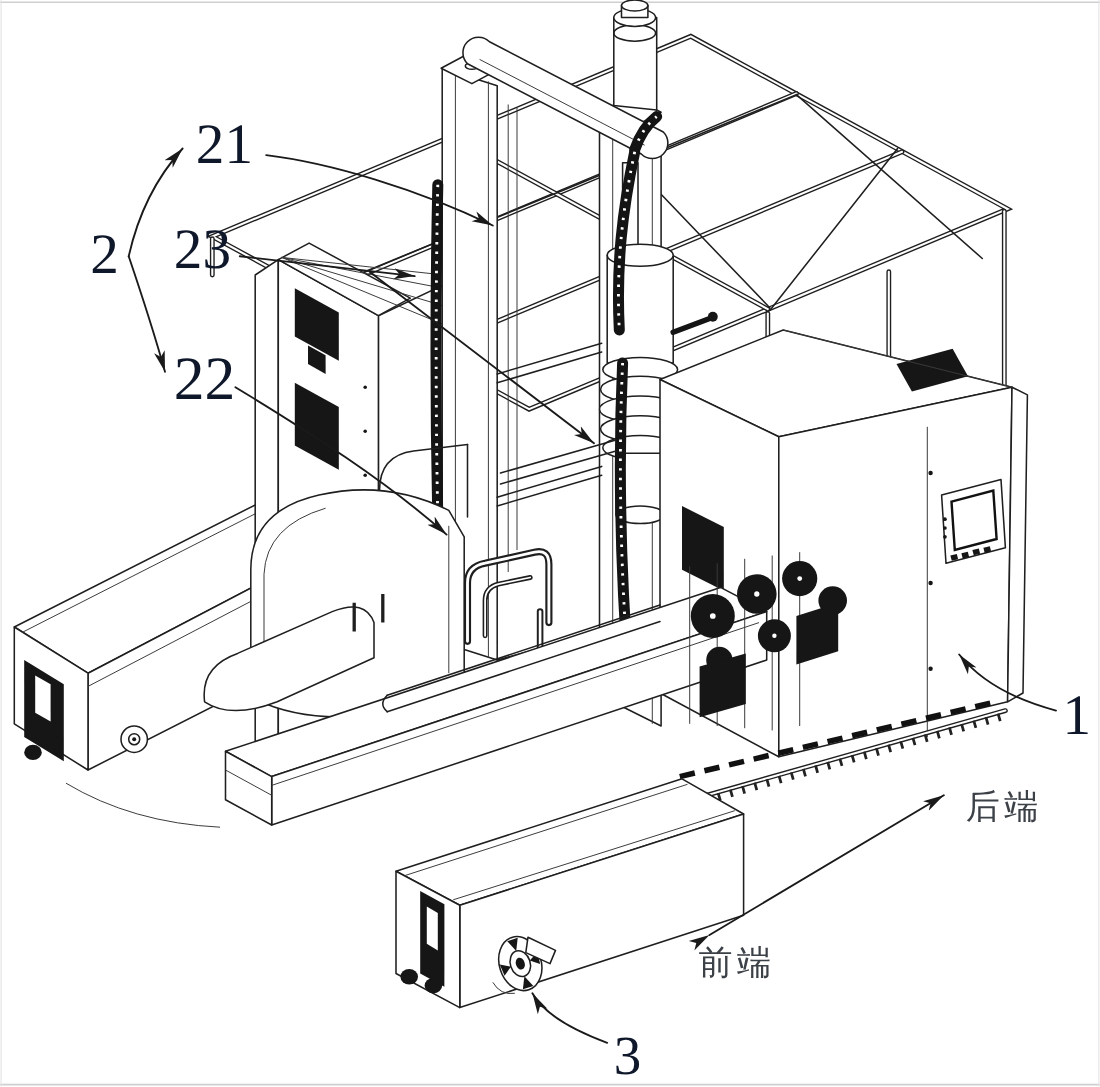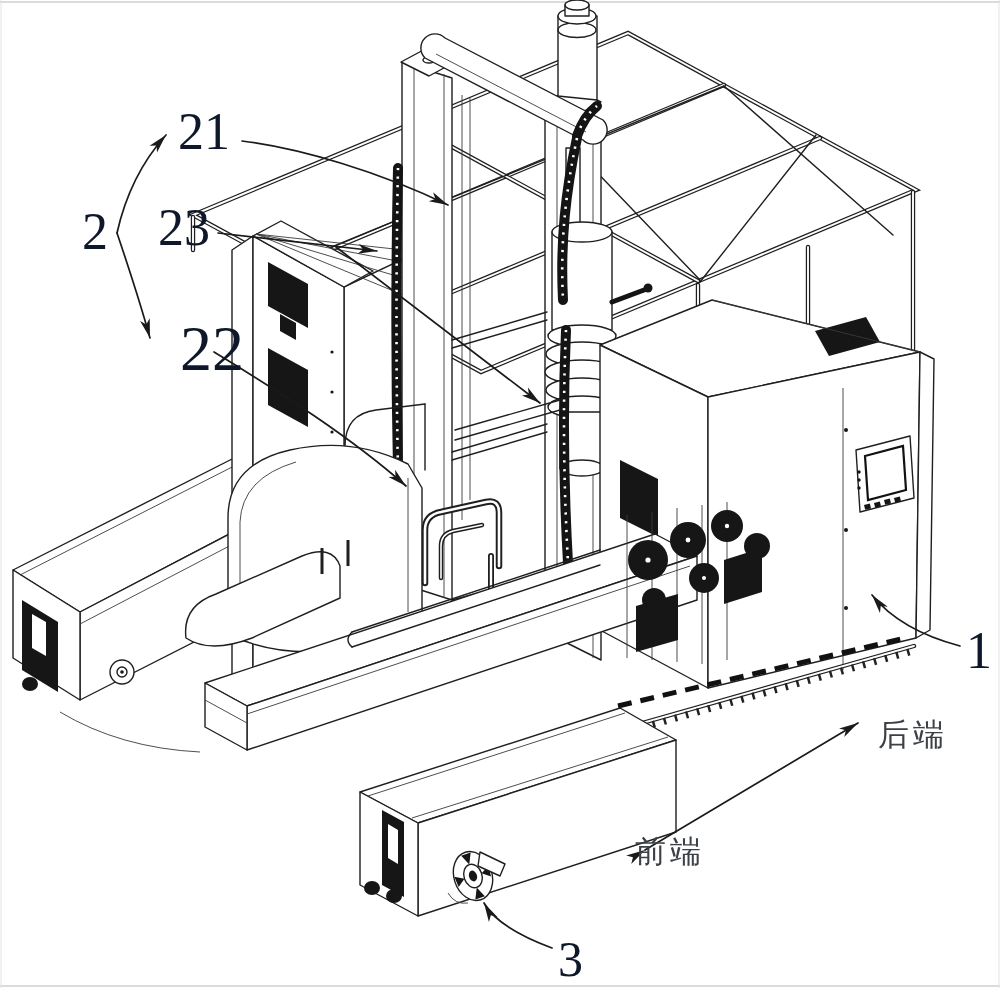--- a/index.html
+++ b/index.html
@@ -274,20 +274,20 @@
     <path class="leader" d="M214,352 C280,392 352,438 406,486" marker-end="url(#ah)"></path>
     <path class="leader" d="M960,646 Q900,630 872,595" marker-end="url(#ah)"></path>
     <path class="leader" d="M552,948 Q498,928 484,903" marker-end="url(#ah)"></path>
     <path class="leader" d="M645,850 L858,723" marker-start="url(#ah)" marker-end="url(#ah)"></path>
   </g>
 </svg>
 
 <div class="ref-label" style="left:82px;top:206px;font-size:52px;">2</div>
 <div class="ref-label" style="left:178px;top:106px;font-size:52px;">21</div>
 <div class="ref-label" style="left:158px;top:202px;font-size:52px;">23</div>
-<div class="ref-label" style="left:158px;top:317px;font-size:64px;margin-left:22px;">22</div>
+<div class="ref-label" style="left:158px;top:317px;font-size:56px;">22</div>
 <div class="ref-label" style="left:966px;top:625px;font-size:52px;">1</div>
 <div class="ref-label" style="left:558px;top:934px;font-size:50px;">3</div>
 
 <div class="dir-label" style="left:878px;top:719px;font-size:31px;">后端</div>
-<div class="dir-label" style="left:635px;top:836px;font-size:31px;">前端</div>
+<div class="dir-label" style="left:635px;top:860px;font-size:31px;">前端</div>
 
 </div>
 
 </body></html>

